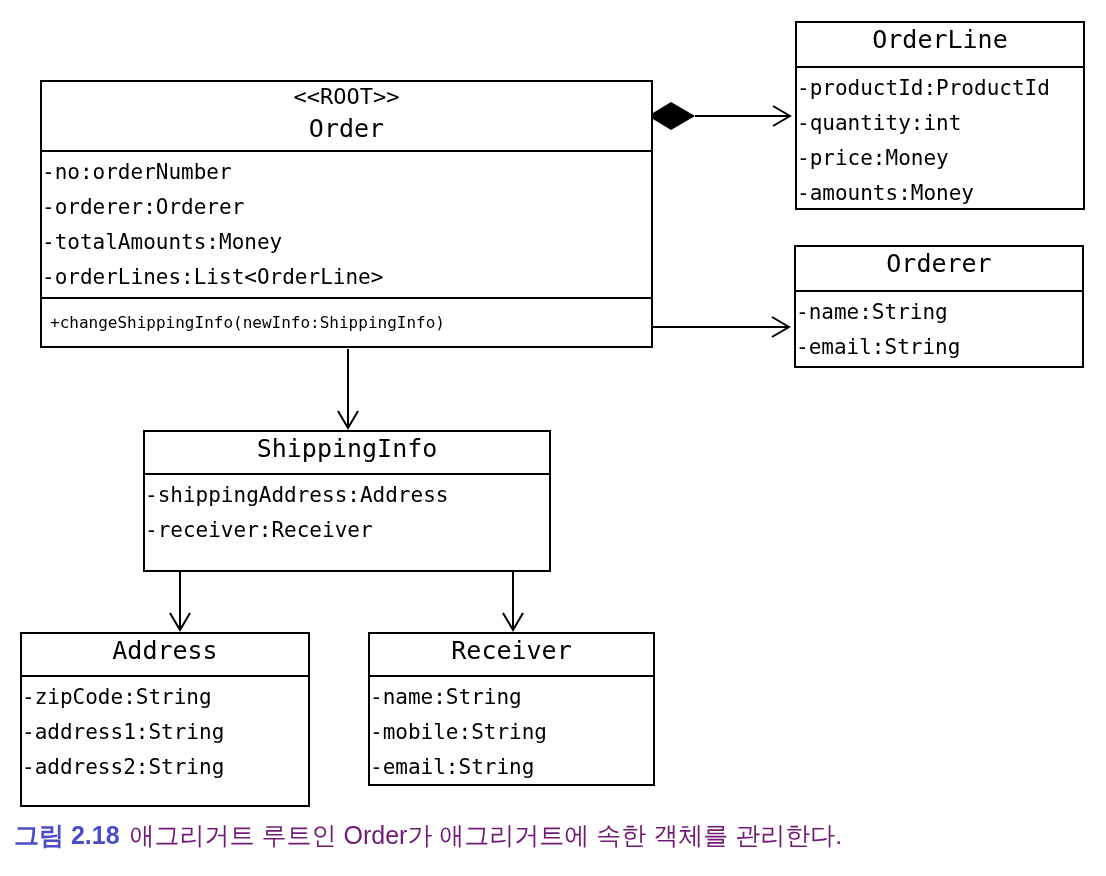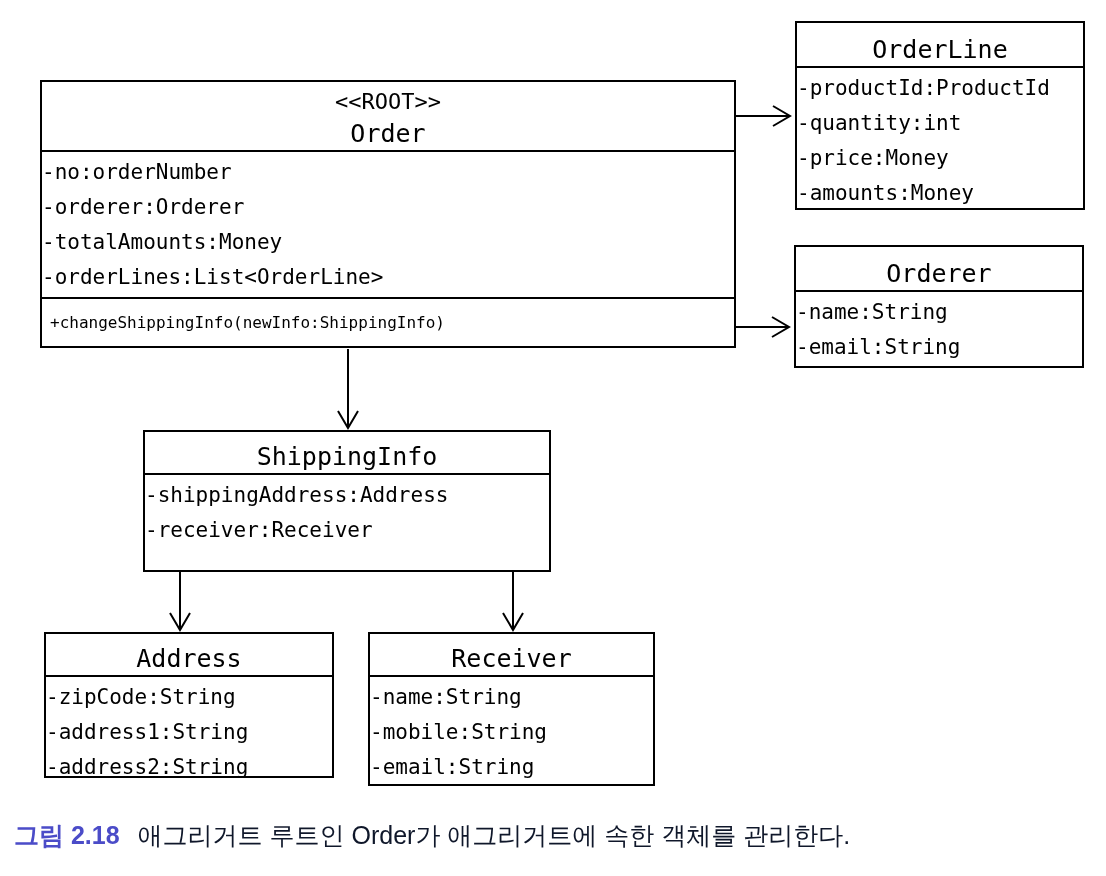--- a/index.html
+++ b/index.html
@@ -27,21 +27,21 @@
     box-sizing: border-box;
     background: #ffffff;
     border: 2px solid #000000;
   }
   .uml-title {
     box-sizing: border-box;
     border-bottom: 2px solid #000000;
     text-align: center;
     display: flex;
     flex-direction: column;
-    justify-content: flex-end;
+    justify-content: flex-start;
     font-size: 25px;
     line-height: 33px;
   }
   .uml-stereotype {
     font-size: 22px;
     line-height: 30px;
   }
   .uml-attrs {
     box-sizing: border-box;
     padding: 3px 8px 0 0;
@@ -55,56 +55,56 @@
     box-sizing: border-box;
     border-top: 2px solid #000000;
     padding: 0 8px;
     font-size: 16px;
     display: flex;
     align-items: center;
     white-space: pre;
     overflow: hidden;
   }
   
-  #class-order        { left: 40px;  top: 80px;  width: 696px; height: 268px; }
+  #class-order        { left: 40px;  top: 80px;  width: 613px; height: 268px; }
   #class-order .uml-title   { height: 70px; }
   #class-order .uml-attrs   { height: 145px; }
   #class-order .uml-methods { height: 49px; }
 
   #class-orderline    { left: 795px; top: 21px;  width: 290px; height: 189px; }
   #class-orderline .uml-title { height: 45px; }
   #class-orderline .uml-attrs { height: 140px; }
 
   #class-orderer      { left: 794px; top: 245px; width: 290px; height: 123px; }
   #class-orderer .uml-title { height: 45px; }
   #class-orderer .uml-attrs { height: 74px; }
 
   #class-shippinginfo { left: 143px; top: 430px; width: 408px; height: 142px; }
   #class-shippinginfo .uml-title { height: 43px; }
   #class-shippinginfo .uml-attrs { height: 76px; }
 
-  #class-address      { left: 44px;  top: 632px; width: 290px; height: 146px; }
+  #class-address      { left: 20px;  top: 632px; width: 290px; height: 175px; }
   #class-address .uml-title { height: 43px; }
   #class-address .uml-attrs { height: 108px; }
 
   #class-receiver     { left: 368px; top: 632px; width: 287px; height: 154px; }
   #class-receiver .uml-title { height: 43px; }
   #class-receiver .uml-attrs { height: 107px; }
 
   
   .caption {
     position: absolute;
     left: 14px;
     top: 818px;
     font-family: "Liberation Sans", "DejaVu Sans", sans-serif;
     font-size: 25px;
     line-height: 34px;
     white-space: nowrap;
   }
-  .cap-label { font-weight: bold; margin-right: 18px; }
+  .cap-label { font-weight: bold; margin-right: 10px; }
   .cap-text  { font-weight: normal; }
 </style>
 </head>
 <body>
 
 <div id="canvas">
 
   <svg id="connectors" viewBox="0 0 1106 876" xmlns="http://www.w3.org/2000/svg">
 
     <g>
@@ -174,16 +174,16 @@
   </div>
 
   <div class="uml-class" id="class-receiver">
     <div class="uml-title">
       <div class="uml-name">Receiver</div>
     </div>
     <div class="uml-attrs"><div>-name:String</div><div>-mobile:String</div><div>-email:String</div></div>
   </div>
 
   <div class="caption">
-    <span class="cap-label" style="color: rgb(75, 76, 200);">그림 2.18</span><span class="cap-text" style="color: #0f172a;">애그리거트 루트인 Order가 애그리거트에 속한 객체를 관리한다.</span>
+    <span class="cap-label" style="color: rgb(75, 76, 200);">그림 2.18</span><span class="cap-text" style="color: #701a75;">애그리거트 루트인 Order가 애그리거트에 속한 객체를 관리한다.</span>
   </div>
 
 </div>
 
 </body></html>

